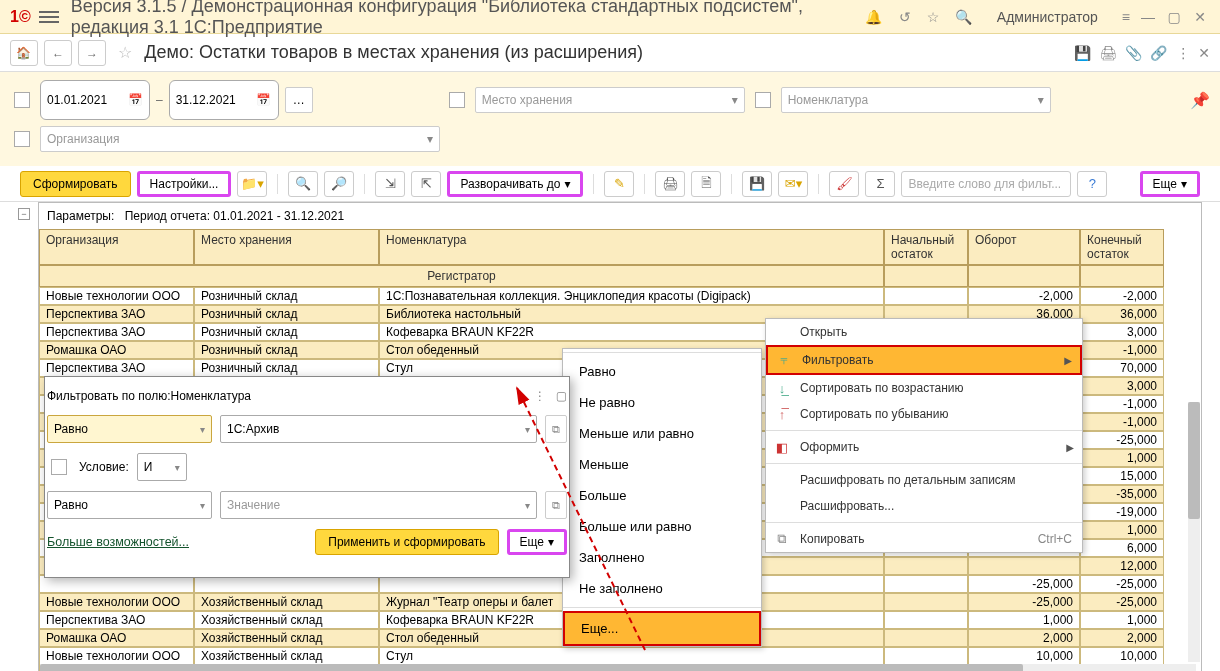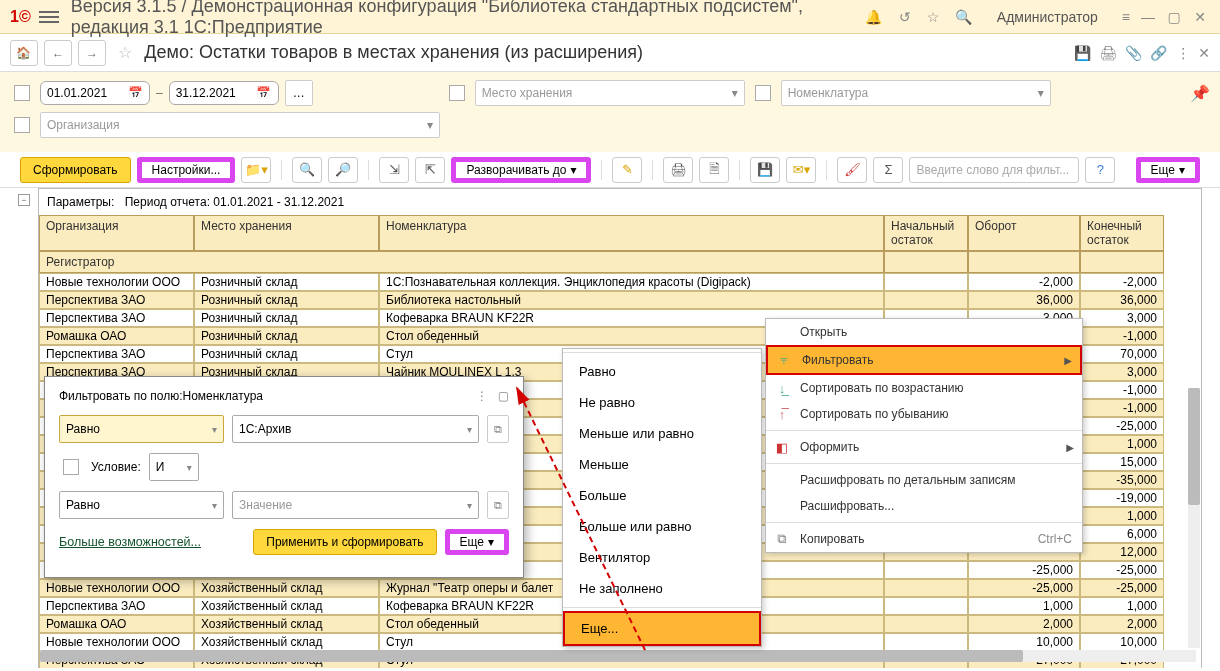--- a/index.html
+++ b/index.html
@@ -21,67 +21,67 @@
 .header-row { height: 38px; display: flex; align-items: center; padding: 0 10px; gap: 6px; border-bottom: 1px solid #ddd; }
 .btn-sq { width: 28px; height: 26px; border: 1px solid #ccc; border-radius: 3px; background: #fff; display: flex; align-items: center; justify-content: center; cursor: pointer; color: #666; font-size: 12px; }
 .star { color: #bbb; font-size: 16px; margin: 0 6px; }
 .page-title { font-size: 18px; color: #333; flex: 1; }
 .header-icons { display: flex; gap: 8px; color: #888; }
 .header-icons span { cursor: pointer; font-size: 14px; }
 
 
 .filters { background: #fff8e0; padding: 8px 10px; }
 .filters-row { display: flex; align-items: center; gap: 6px; margin-bottom: 6px; }
-.date-field { width: 110px; height: 24px; border: 1px solid #aaa; background: #fff; padding: 0 6px; display: flex; align-items: center; justify-content: space-between; border-radius: 6px; }
+.date-field { width: 110px; height: 40px; border: 1px solid #aaa; background: #fff; padding: 0 6px; display: flex; align-items: center; justify-content: space-between; border-radius: 6px; }
 .date-field .cal { color: #888; cursor: pointer; }
 .sep { color: #666; }
 .sel-btn { width: 28px; height: 26px; border: 1px solid #ccc; background: #fff; border-radius: 2px; cursor: pointer; display: flex; align-items: center; justify-content: center; }
 .chk { width: 16px; height: 16px; border: 1px solid #aaa; background: #fff; cursor: pointer; margin: 0 4px; }
 .filter-input { height: 26px; border: 1px solid #ccc; background: #fff; border-radius: 2px; padding: 0 6px; color: #999; display: flex; align-items: center; justify-content: space-between; }
 .filter-input .dd { color: #888; cursor: pointer; margin-left: 4px; }
 .pushpin { margin-left: auto; color: #888; font-size: 16px; cursor: pointer; }
 
 
 .toolbar { height: 36px; display: flex; align-items: center; padding: 0 20px; gap: 6px; border-bottom: 1px solid #ddd; }
 .btn-yellow { background: #ffd83d; border: 1px solid #d9a400; border-radius: 3px; padding: 4px 12px; cursor: pointer; font-weight: 500; height: 26px; }
-.btn-white { background: #fff; border: 5px solid #d946ef; border-radius: 3px; padding: 4px 10px; cursor: pointer; height: 26px; display: flex; align-items: center; gap: 4px; }
+.btn-white { background: #fff; border: 3px solid #d946ef; border-radius: 3px; padding: 4px 10px; cursor: pointer; height: 26px; display: flex; align-items: center; gap: 4px; }
 .tb-sep { width: 1px; height: 20px; background: #ddd; margin: 0 4px; }
 .btn-icon { width: 30px; height: 26px; border: 1px solid #ccc; background: #fff; border-radius: 3px; display: flex; align-items: center; justify-content: center; cursor: pointer; color: #555; font-size: 13px; }
 .tb-search { flex: 0 0 170px; height: 26px; border: 1px solid #ccc; border-radius: 3px; padding: 0 6px; color: #aaa; display: flex; align-items: center; }
 .tb-more { margin-left: auto; }
 
 
 .report { position: relative; padding: 0 18px; height: 480px; overflow: hidden; }
 .collapse-handle { position: absolute; left: 18px; top: 6px; width: 12px; height: 12px; border: 1px solid #999; display: flex; align-items: center; justify-content: center; font-size: 9px; color: #666; cursor: pointer; }
 .report-inner { margin-left: 20px; border: 1px solid #bbb; }
 .params { padding: 6px 8px; font-size: 12.5px; }
 .grid { display: grid; grid-template-columns: 155px 185px 505px 84px 112px 84px; }
 .ghead { background: #fbecc0; border: 0.5px solid #b89d5c; padding: 3px 6px; font-size: 12px; color: #333; }
-.ghead.reg { grid-column: 1 / 4; }
+.ghead.reg { grid-column: 1 / 4; text-align: center; }
 .gcell { border: 0.5px solid #ccb97d; padding: 1px 6px; font-size: 12px; white-space: nowrap; overflow: hidden; }
 .gcell.num { text-align: right; font-variant-numeric: tabular-nums; }
 
 
 .ctx-menu { position: absolute; background: #fff; border: 1px solid #bbb; box-shadow: 2px 2px 6px rgba(0,0,0,0.2); z-index: 60; }
 .ctx-item { padding: 6px 30px 6px 34px; font-size: 13px; color: #333; cursor: pointer; display: flex; align-items: center; position: relative; }
 .ctx-item.hl { background: #ffb733; }
 .ctx-item .ic { position: absolute; left: 8px; width: 16px; text-align: center; color: #5a8; font-size: 13px; }
 .ctx-item .arr { position: absolute; right: 8px; color: #555; font-size: 10px; }
 .ctx-item .sc { position: absolute; right: 10px; color: #888; font-size: 12px; }
 .ctx-sep { height: 1px; background: #ddd; margin: 3px 0; }
 .ctx-box { border: 2px solid #d20000; }
 
 
 .submenu { position: absolute; left: 562px; top: 348px; width: 200px; background: #fff; border: 1px solid #bbb; box-shadow: 2px 2px 6px rgba(0,0,0,0.2); z-index: 55; }
 .sub-item { padding: 8px 16px; font-size: 13px; cursor: pointer; }
 .sub-item.hl { background: #ffb733; }
 .sub-box { border: 2px solid #d20000; }
 
 
-.popup { position: absolute; left: 44px; top: 376px; width: 480px; background: #fff; border: 1px solid #888; box-shadow: 3px 3px 10px rgba(0,0,0,0.3); z-index: 70; padding: 12px 14px; }
+.popup { position: absolute; left: 44px; top: 376px; width: 526px; background: #fff; border: 1px solid #888; box-shadow: 3px 3px 10px rgba(0,0,0,0.3); z-index: 70; padding: 12px 2px; }
 .popup-title { font-size: 15px; font-weight: 500; margin-bottom: 12px; display: flex; align-items: center; }
 .popup-title .pt-icons { margin-left: auto; display: flex; gap: 10px; color: #888; font-size: 13px; }
 .popup-row { display: flex; gap: 8px; margin-bottom: 10px; align-items: center; }
 .pop-select { border: 1px solid #aaa; height: 28px; padding: 0 6px; display: flex; align-items: center; justify-content: space-between; border-radius: 2px; flex: 1; }
 .pop-select.y { background: #fff6d0; border-color: #caa63e; }
 .pop-select .dd { color: #888; cursor: pointer; margin-left: 4px; font-size: 10px; }
 .pop-ext { width: 22px; height: 28px; border: 1px solid #ccc; background: #fff; border-radius: 2px; cursor: pointer; display: flex; align-items: center; justify-content: center; color: #888; font-size: 11px; }
 .pop-link { color: #14532d; text-decoration: underline; cursor: pointer; font-size: 12.5px; }
 .pop-placeholder { color: #999; }
 
@@ -428,21 +428,21 @@
 </div>
 
 <div class="submenu">
   <div class="ctx-sep"></div>
   <div class="sub-item">Равно</div>
   <div class="sub-item">Не равно</div>
   <div class="sub-item">Меньше или равно</div>
   <div class="sub-item">Меньше</div>
   <div class="sub-item">Больше</div>
   <div class="sub-item">Больше или равно</div>
-  <div class="sub-item">Вентилятор</div>
+  <div class="sub-item">Заполнено</div>
   <div class="sub-item">Не заполнено</div>
   <div class="ctx-sep"></div>
   <div class="sub-box">
     <div class="sub-item hl">Еще...</div>
   </div>
 </div>
 
 <div class="popup">
   <div class="popup-title">
     <span>Фильтровать по полю: </span>

